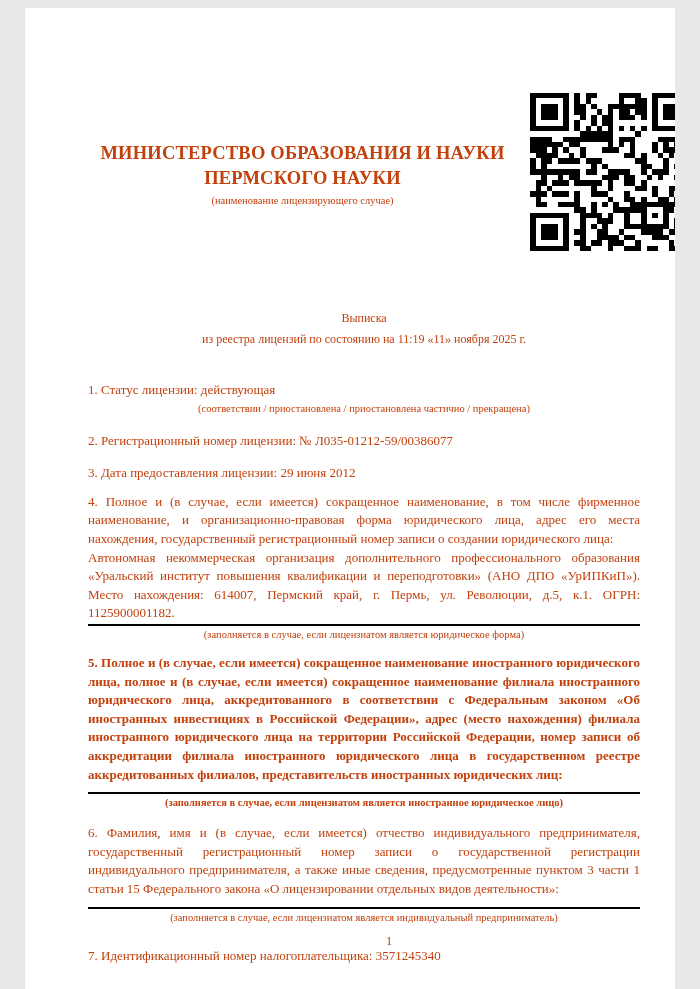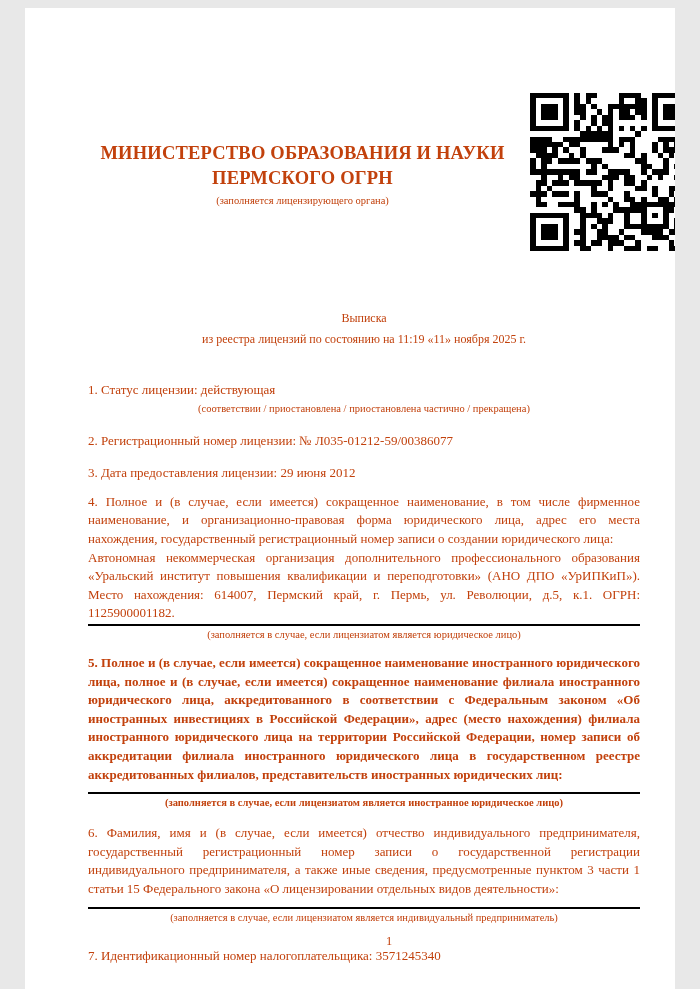--- a/index.html
+++ b/index.html
@@ -529,23 +529,23 @@
         <rect x="22" y="28" width="1" height="1"></rect>
         <rect x="25" y="28" width="1" height="1"></rect>
         <rect x="26" y="28" width="1" height="1"></rect>
       </svg>
   </div>
 
   <div class="content">
 
     <div class="ministry">
       <div class="ministry-line">МИНИСТЕРСТВО ОБРАЗОВАНИЯ И НАУКИ</div>
-      <div class="ministry-line">ПЕРМСКОГО ОГРН</div>
-    </div>
-    <div class="ministry-caption">(заполняется лицензирующего органа)</div>
+      <div class="ministry-line">ПЕРМСКОГО НАУКИ</div>
+    </div>
+    <div class="ministry-caption">(наименование лицензирующего случае)</div>
 
     <div class="doc-title">
       <div>Выписка</div>
       <div>из реестра лицензий по состоянию на 11:19 «11» ноября 2025 г.</div>
     </div>
 
     <div class="item" id="item-1">
       <p>1. Статус лицензии: действующая</p>
       <p class="hint">(соответствии / приостановлена / приостановлена частично / прекращена)</p>
     </div>
@@ -555,21 +555,21 @@
     </div>
 
     <div class="item" id="item-3">
       <p>3. Дата предоставления лицензии: 29 июня 2012</p>
     </div>
 
     <div class="item" id="item-4">
       <p class="just">4. Полное и (в случае, если имеется) сокращенное наименование, в том числе фирменное наименование, и организационно-правовая форма юридического лица, адрес его места нахождения, государственный регистрационный номер записи о создании юридического лица:</p>
       <p class="just">Автономная некоммерческая организация дополнительного профессионального образования «Уральский институт повышения квалификации и переподготовки» (АНО ДПО «УрИПКиП»). Место нахождения: 614007, Пермский край, г. Пермь, ул. Революции, д.5, к.1. ОГРН: 1125900001182.</p>
       <div class="rule"></div>
-      <p class="hint">(заполняется в случае, если лицензиатом является юридическое лицо)</p>
+      <p class="hint">(заполняется в случае, если лицензиатом является юридическое форма)</p>
     </div>
 
     <div class="item" id="item-5">
       <p class="just">5. Полное и (в случае, если имеется) сокращенное наименование иностранного юридического лица, полное и (в случае, если имеется) сокращенное наименование филиала иностранного юридического лица, аккредитованного в соответствии с Федеральным законом «Об иностранных инвестициях в Российской Федерации», адрес (место нахождения) филиала иностранного юридического лица на территории Российской Федерации, номер записи об аккредитации филиала иностранного юридического лица в государственном реестре аккредитованных филиалов, представительств иностранных юридических лиц:</p>
       <div class="spacer-5"></div>
       <div class="rule"></div>
       <p class="hint">(заполняется в случае, если лицензиатом является иностранное юридическое лицо)</p>
     </div>
 
     <div class="item" id="item-6">

